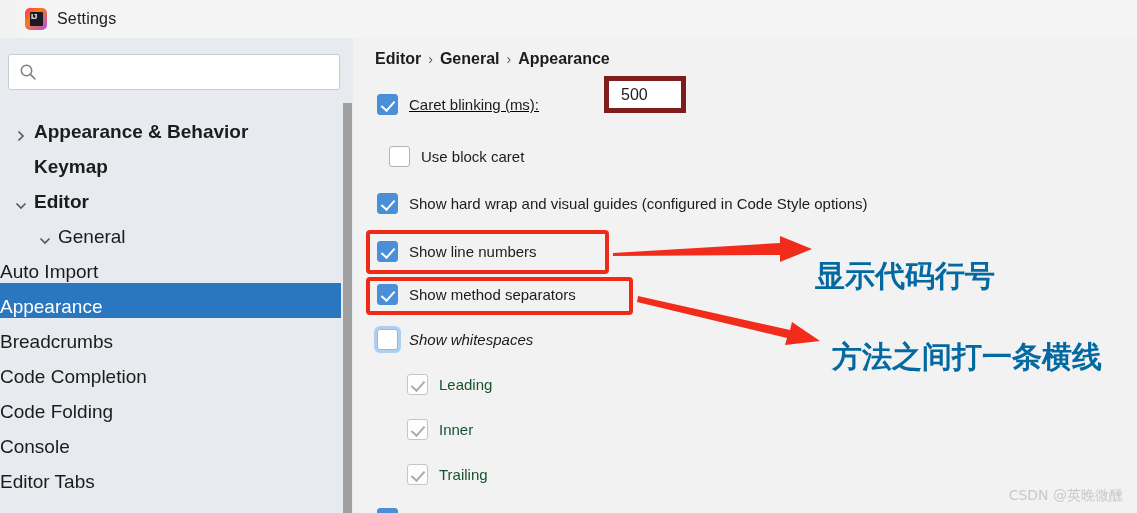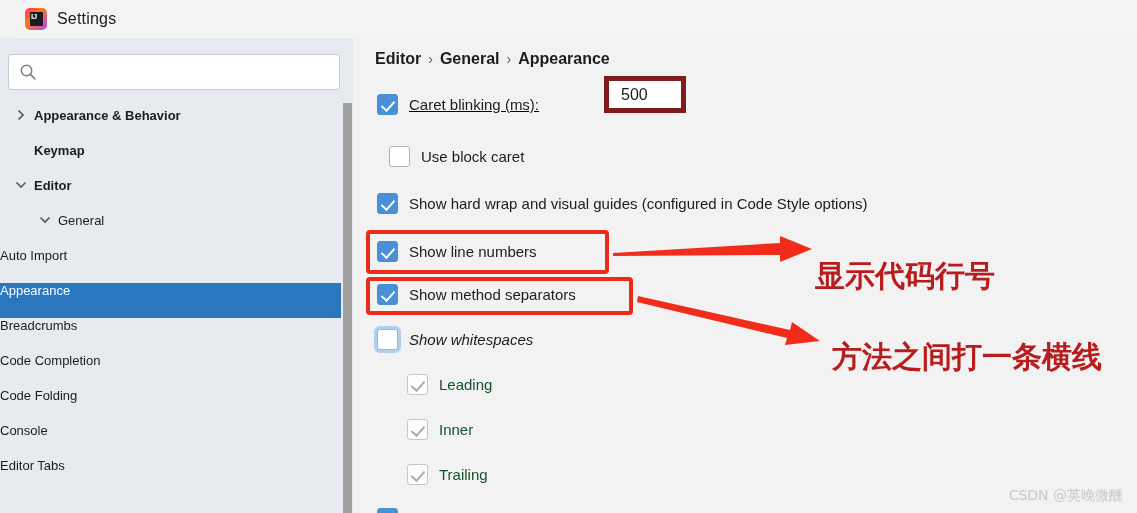--- a/index.html
+++ b/index.html
@@ -49,22 +49,22 @@
   #search-icon{ width:18px; height:18px; flex:none; }
   #search-input{
     border:none; outline:none; background:transparent;
     font-family:"Liberation Sans", sans-serif; font-size:14px;
     color:#1c1c1c; width:290px; margin-left:8px;
   }
   #tree{
     position:absolute; left:0; top:70px; width:353px; height:405px;
   }
   .tree-row{
-    height:35px; display:flex; align-items:flex-start;
-    font-size:13px; color:#1c1c1c; position:relative;
+    height:35px; display:flex; align-items:flex-end;
+    font-size:19px; color:#1c1c1c; position:relative;
   }
   .tree-row .twisty{
     width:14px; height:14px; flex:none; margin-right:6px;
   }
   .tree-row.lvl0{ padding-left:14px; font-weight:bold; }
   .tree-row.lvl0.noarrow{ padding-left:34px; }
   .tree-row.lvl1{ padding-left:38px; }
   .tree-row.lvl2{ }
   .tree-row.selected{ background:#2a76bf; color:#ffffff; }
 
@@ -127,21 +127,21 @@
   
   .redbox{
     position:absolute; border:4px solid #ef2a17; border-radius:4px;
     pointer-events:none;
   }
   #anno-svg{
     position:absolute; left:0; top:0; width:1137px; height:513px;
     pointer-events:none;
   }
   .cn-note{
-    position:absolute; color:#b91c1c;
+    position:absolute; color:#0369a1;
     font-family:"DejaVu Sans", sans-serif;
     font-size:30px; font-weight:bold; white-space:nowrap;
   }
   #watermark{
     position:absolute; right:14px; bottom:8px;
     font-size:14px; color:#c9c9c9; white-space:nowrap;
     font-family:"DejaVu Sans", sans-serif;
   }
 </style>
 </head>

